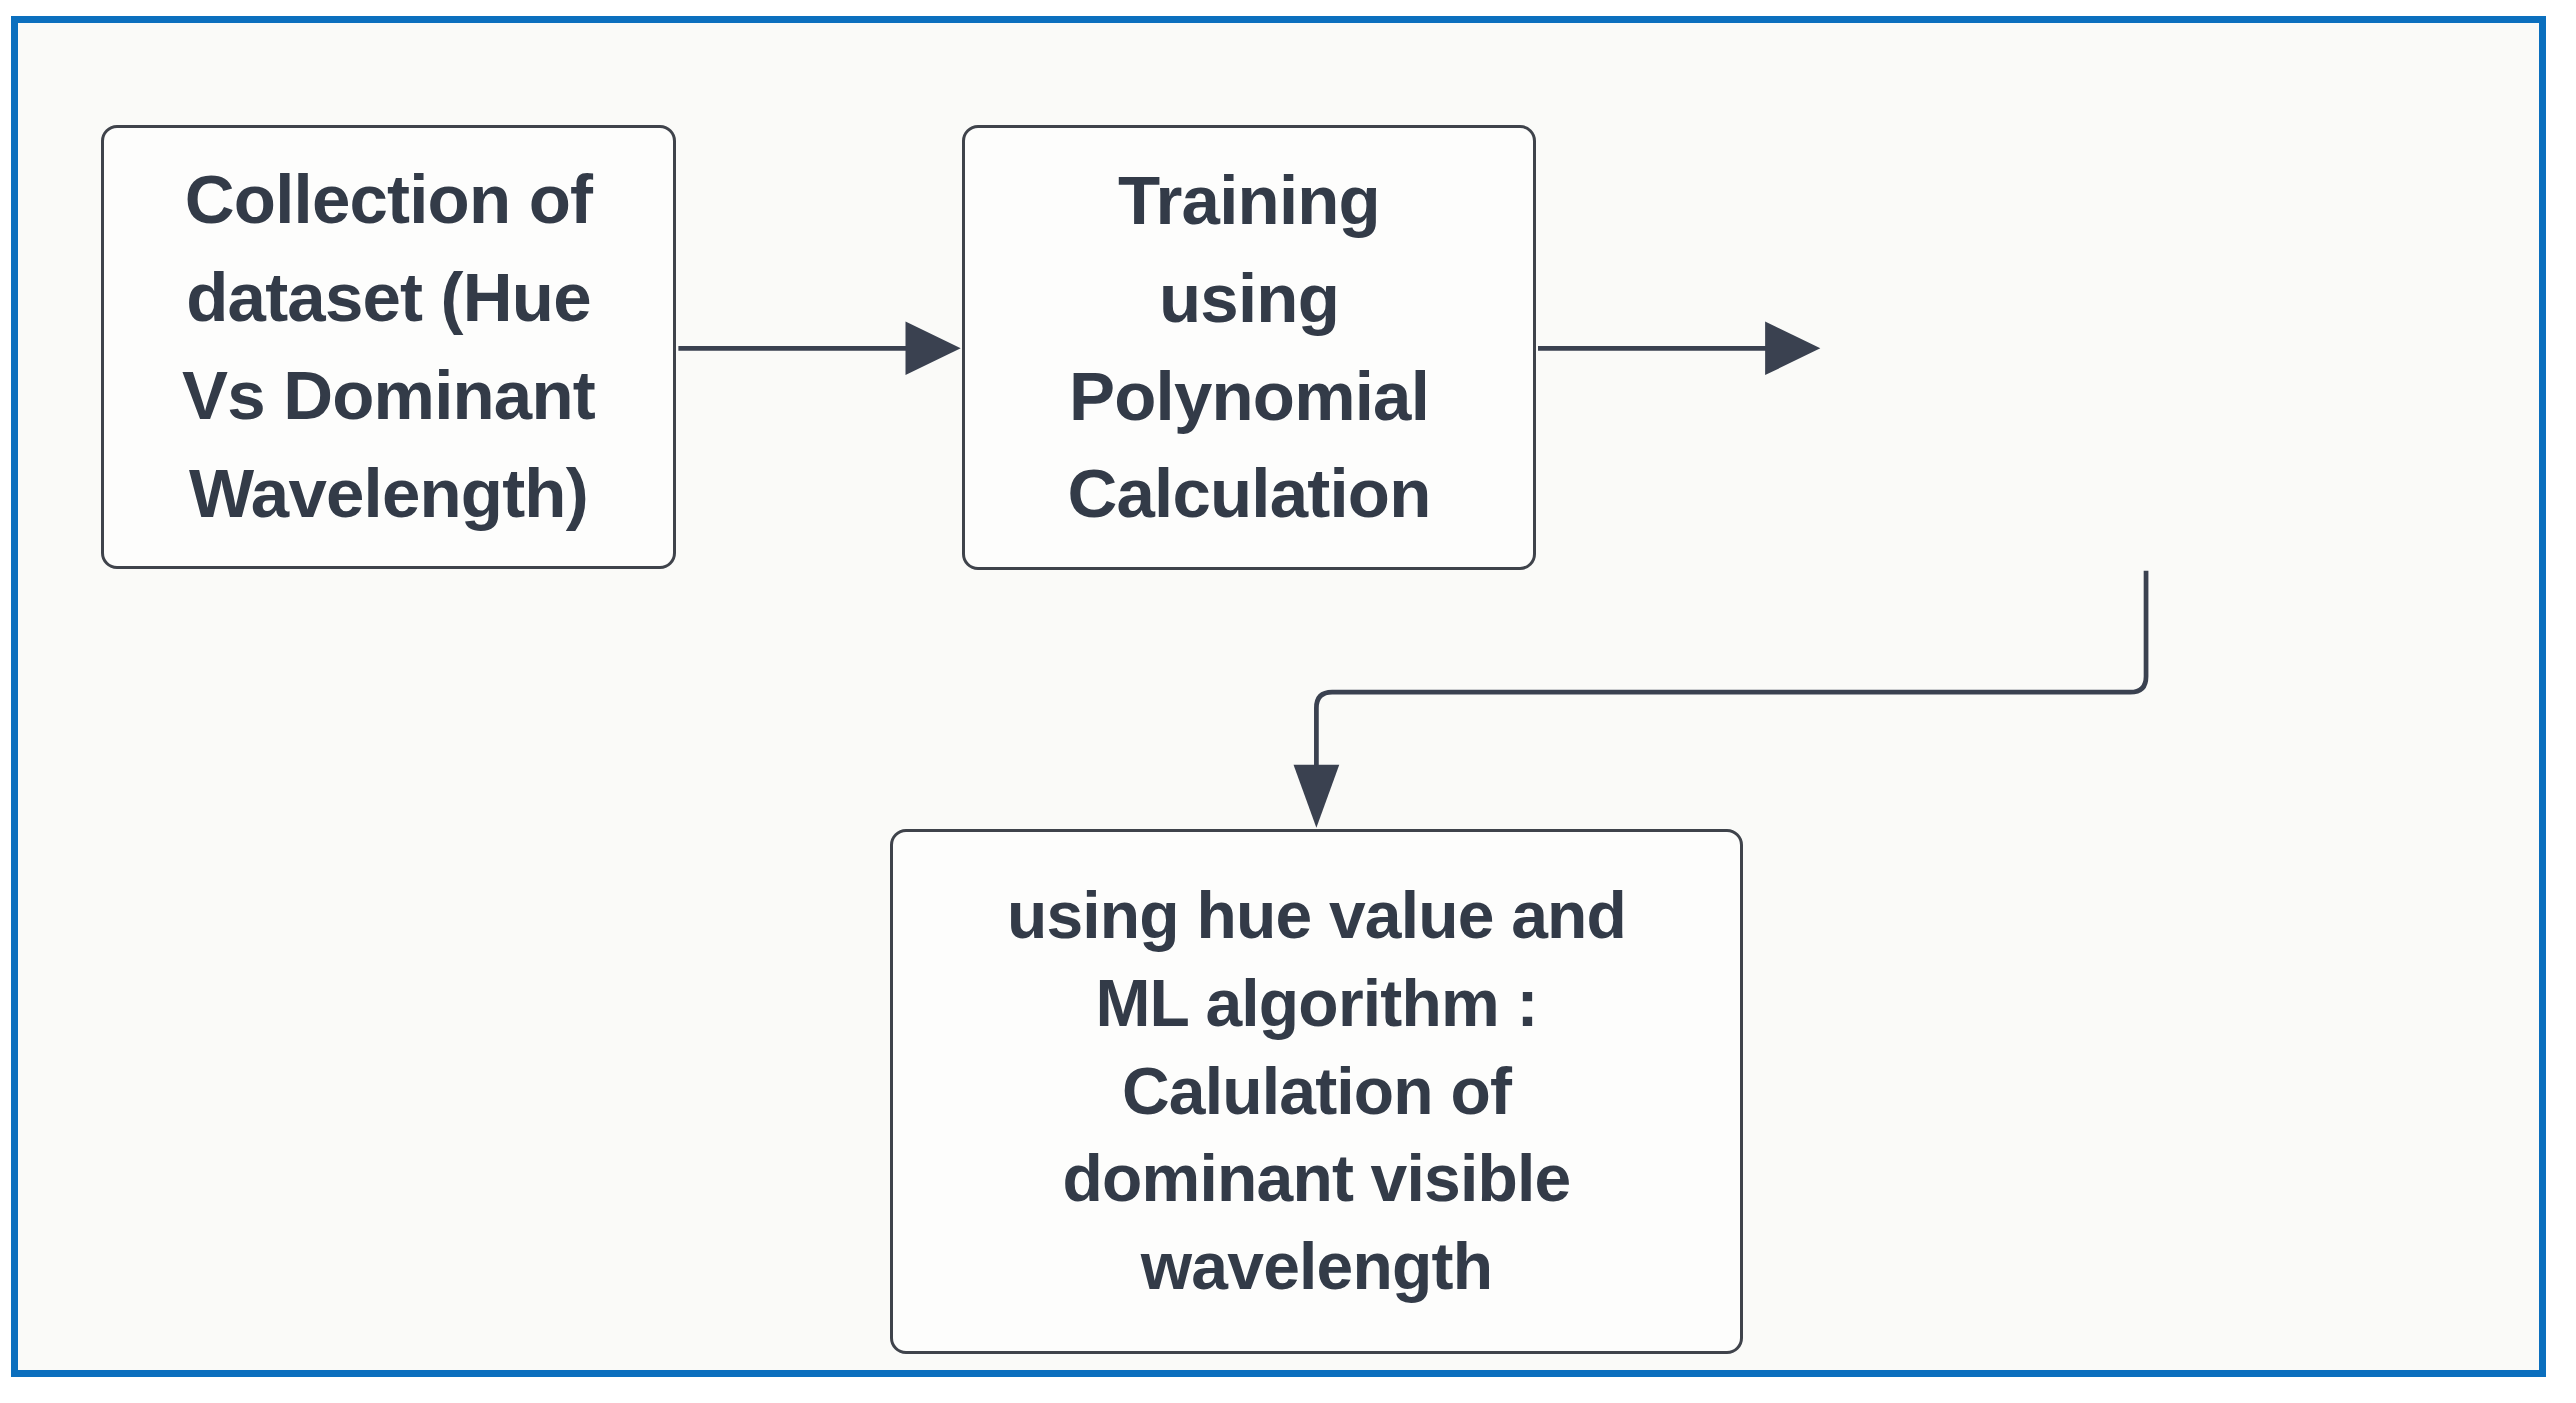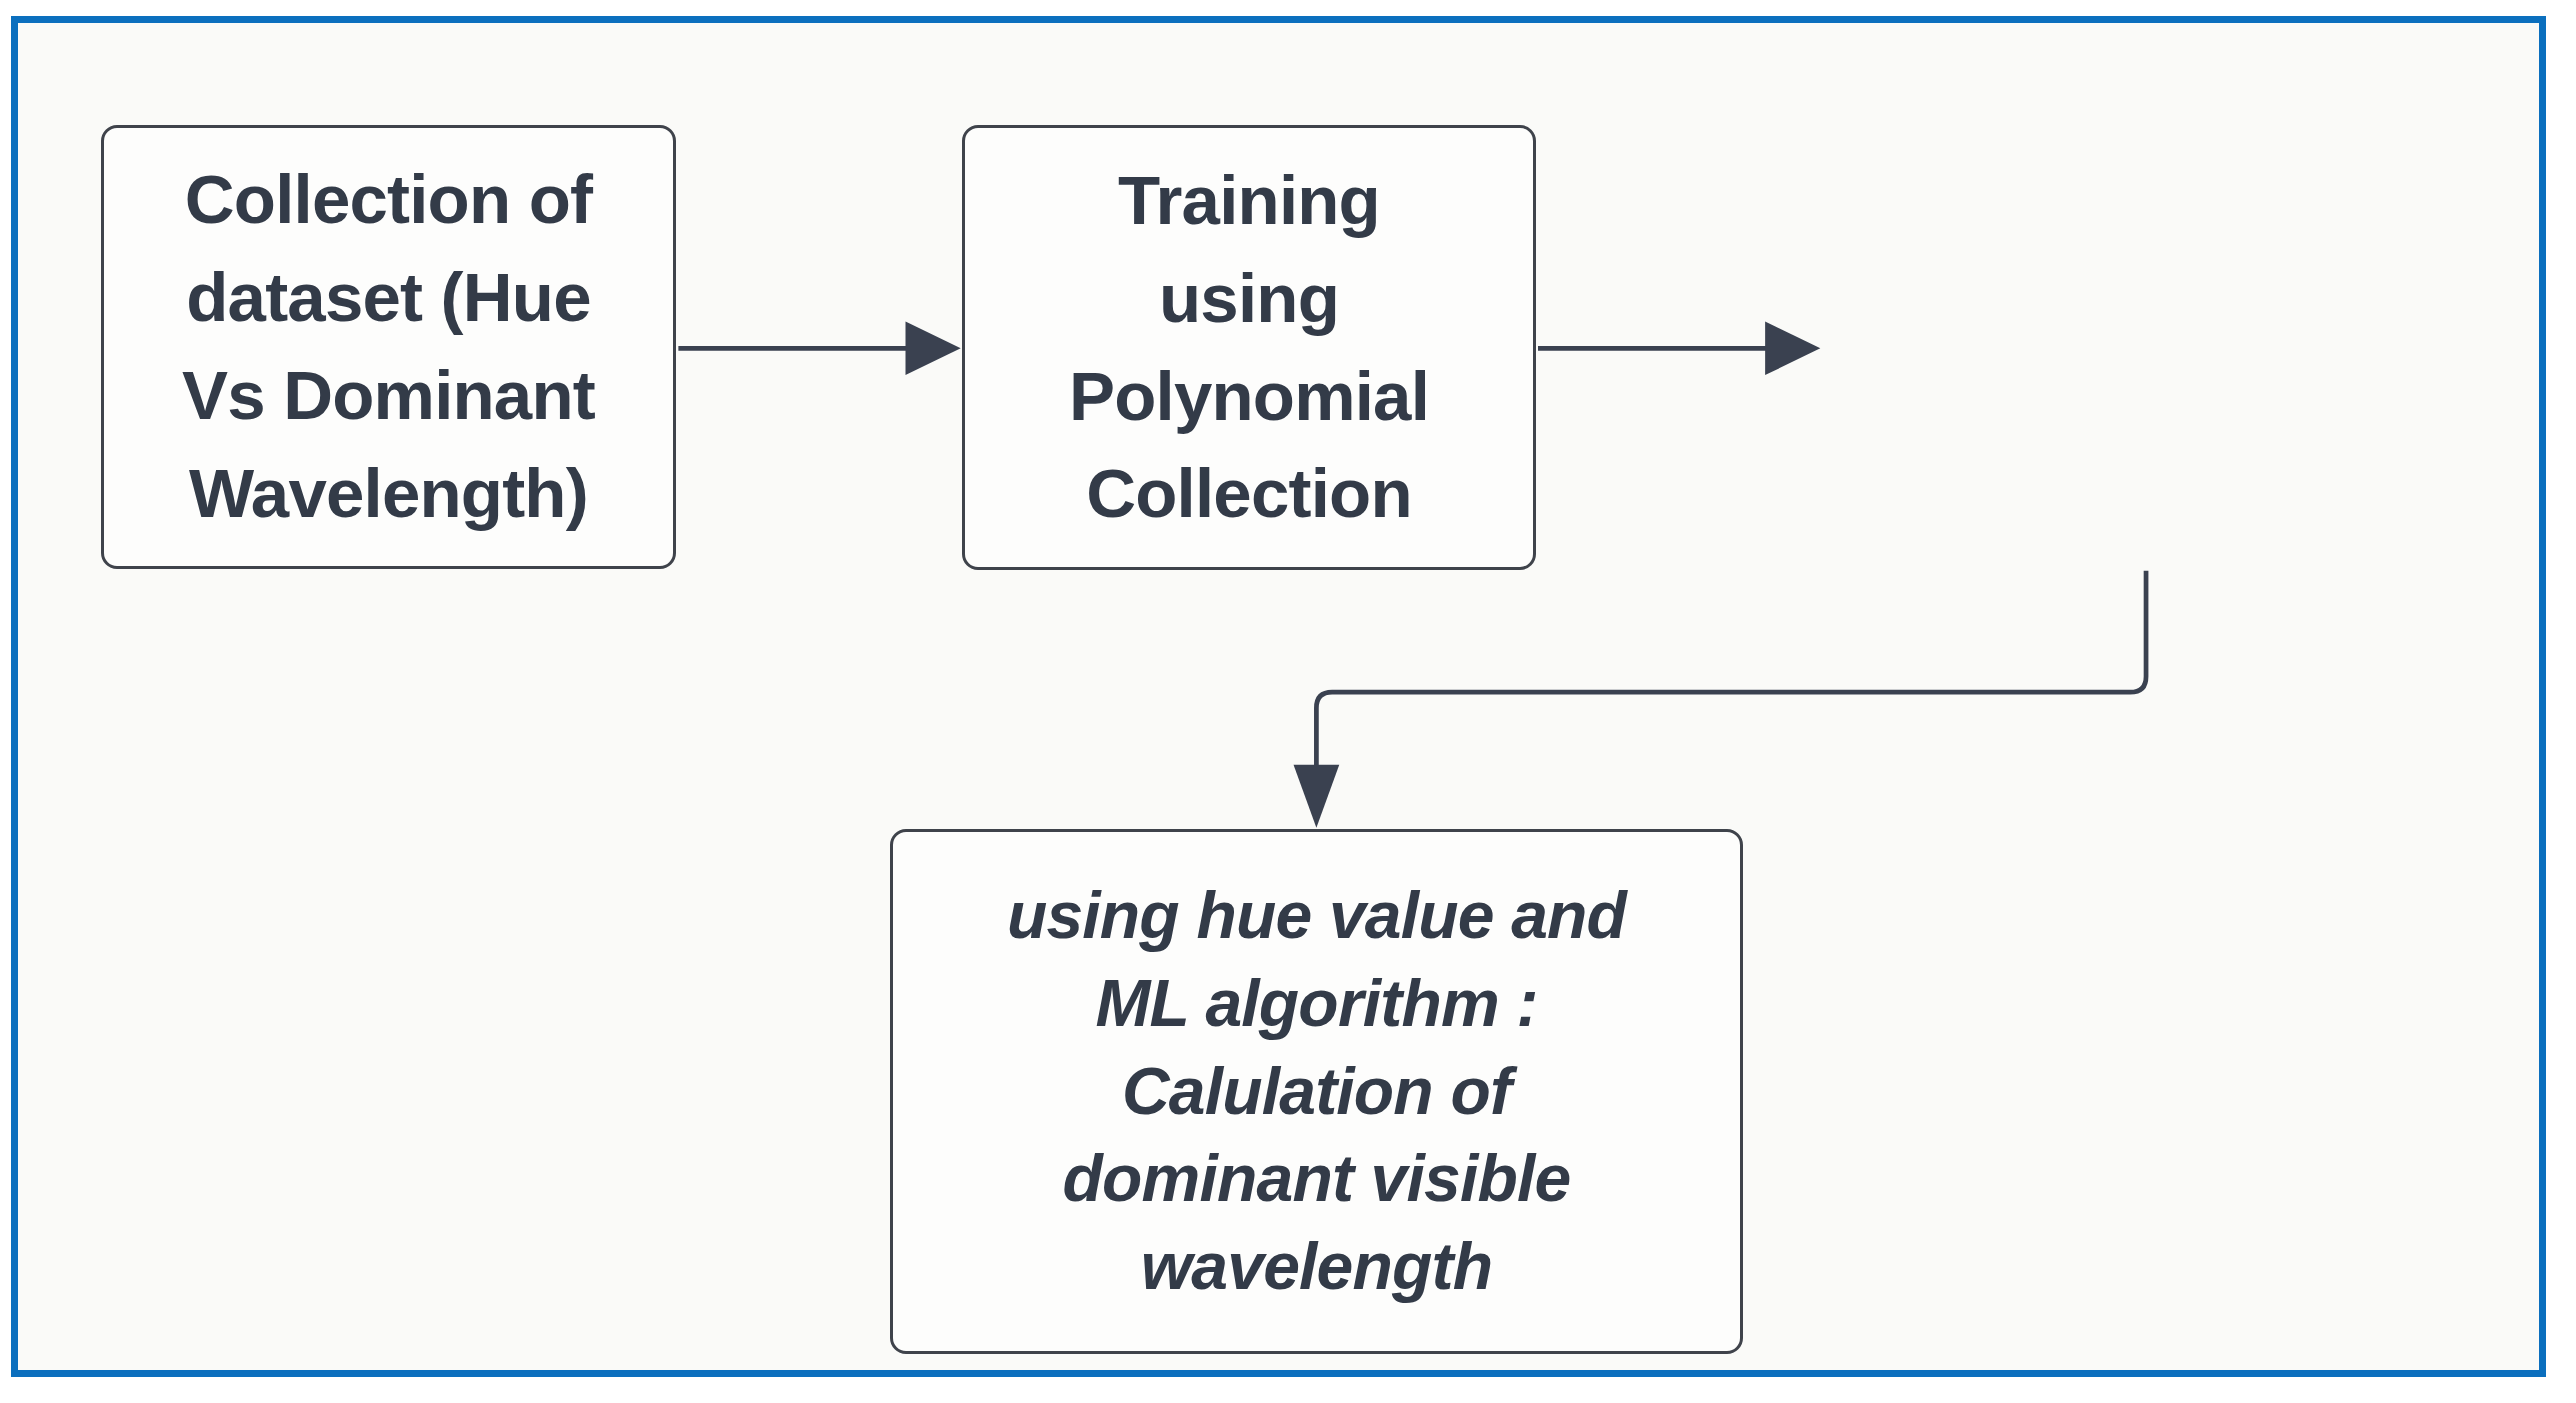--- a/index.html
+++ b/index.html
@@ -38,21 +38,21 @@
     font-weight:bold;
     color:var(--text);
     font-size:69px;
     line-height:1.42;
     letter-spacing:-0.8px;
     padding:0 16px;
   }
   .node-1{left:101px;top:89px;width:575px;height:444px;}
   .node-2{left:962px;top:89px;width:574px;height:445px;}
   .node-3{left:1824px;top:89px;width:645px;height:445px;}
-  .node-4{left:890px;top:793px;width:853px;height:525px;font-style:italic;}
+  .node-4{left:890px;top:793px;width:853px;height:525px;}
   .node-4 .label{font-size:66px;line-height:1.33;}
   svg.connectors{position:absolute;left:0;top:0;}
 </style>
 </head>
 <body>
 
 <div class="frame"></div>
 
 <div class="canvas">
 
@@ -72,21 +72,21 @@
     <div class="label">Collection of
 dataset (Hue
 Vs Dominant
 Wavelength)</div>
   </div>
 
   <div class="node node-2">
     <div class="label">Training
 using
 Polynomial
-Collection</div>
+Calculation</div>
   </div>
 
 
   <div class="node node-4">
     <div class="label">using hue value and
 ML algorithm :
 Calulation of
 dominant visible
 wavelength</div>
   </div>

